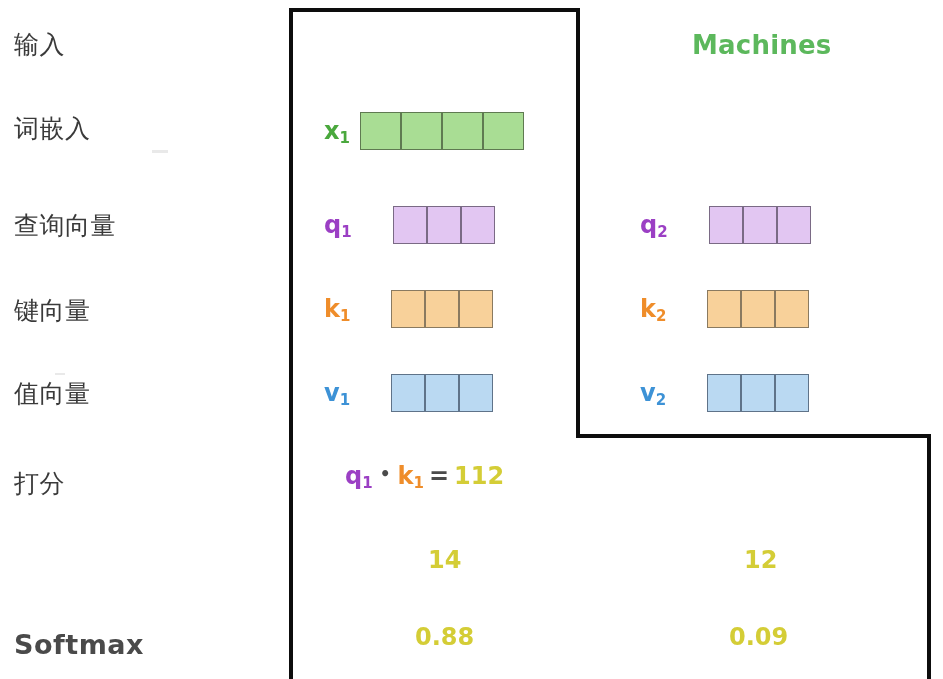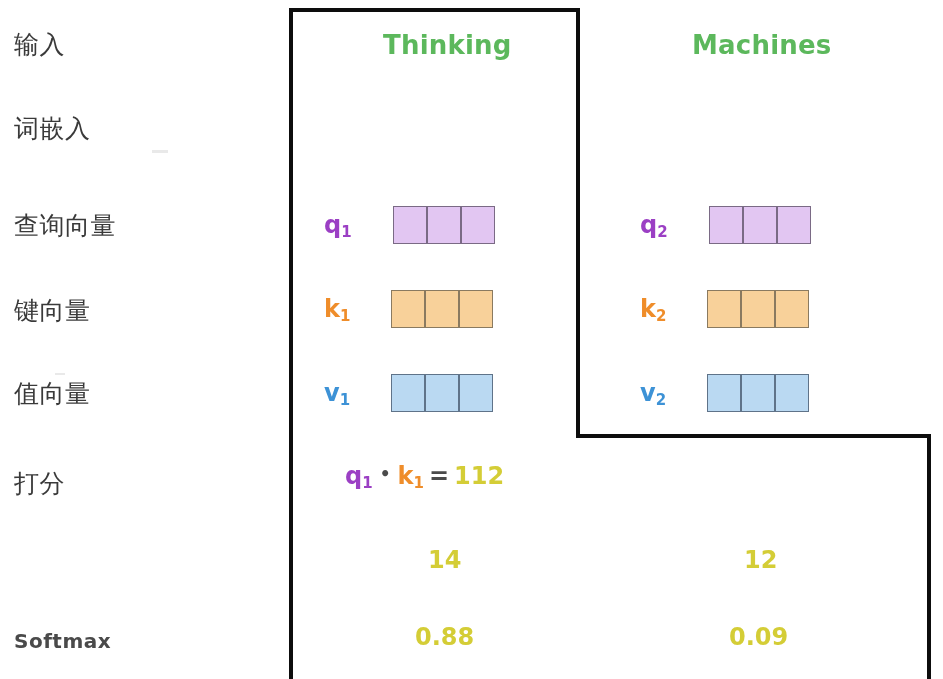--- a/index.html
+++ b/index.html
@@ -28,21 +28,21 @@
     color: #3a3a3a;
     font-size: 25px;
     font-weight: 400;
     letter-spacing: 0.5px;
     white-space: nowrap;
     font-family: "DejaVu Sans", "Liberation Sans", sans-serif;
   }
   .row-label.latin {
     font-weight: 600;
     color: #4a4a4a;
-    font-size: 20px;
+    font-size: 27px;
   }
   .row-label .paren {
     font-size: 22px;
   }
   .sqrt-expr {
     display: inline-block;
     position: relative;
     font-family: "DejaVu Serif", "Liberation Serif", serif;
     font-style: italic;
     font-size: 19px;
@@ -180,23 +180,31 @@
   <div class="row-label" style="top:28px;">输入</div>
   <div class="row-label" style="top:112px;">词嵌入</div>
   <div class="row-label" style="top:209px;">查询向量</div>
   <div class="row-label" style="top:294px;">键向量</div>
   <div class="row-label" style="top:377px;text-align:center;">值向量</div>
   <div class="row-label" style="top:467px;">打分</div>
 
 
   <div class="row-label latin" style="top:629px;">Softmax</div>
 
-  <div class="col-header" style="left:383px; top:30px;">Thinking</div>
   <div class="col-header" style="left:692px; top:30px;">Machines</div>
 
+  <div class="vec-group" style="left:324px; top:112px;">
+    <span class="vec-label t-green"><span>x</span><span class="sub">1</span></span>
+    <span class="vec-boxes">
+      <span class="cell c-green" style="width:41px;height:38px;"></span>
+      <span class="cell c-green" style="width:41px;height:38px;"></span>
+      <span class="cell c-green" style="width:41px;height:38px;"></span>
+      <span class="cell c-green" style="width:41px;height:38px;"></span>
+    </span>
+  </div>
 
 
   <div class="vec-group" style="left:324px; top:206px;">
     <span class="vec-label t-purple" style="margin-right:41px;"><span>q</span><span class="sub">1</span></span>
     <span class="vec-boxes">
       <span class="cell c-purple" style="width:34px;height:38px;"></span>
       <span class="cell c-purple" style="width:34px;height:38px;"></span>
       <span class="cell c-purple" style="width:34px;height:38px;"></span>
     </span>
   </div>

